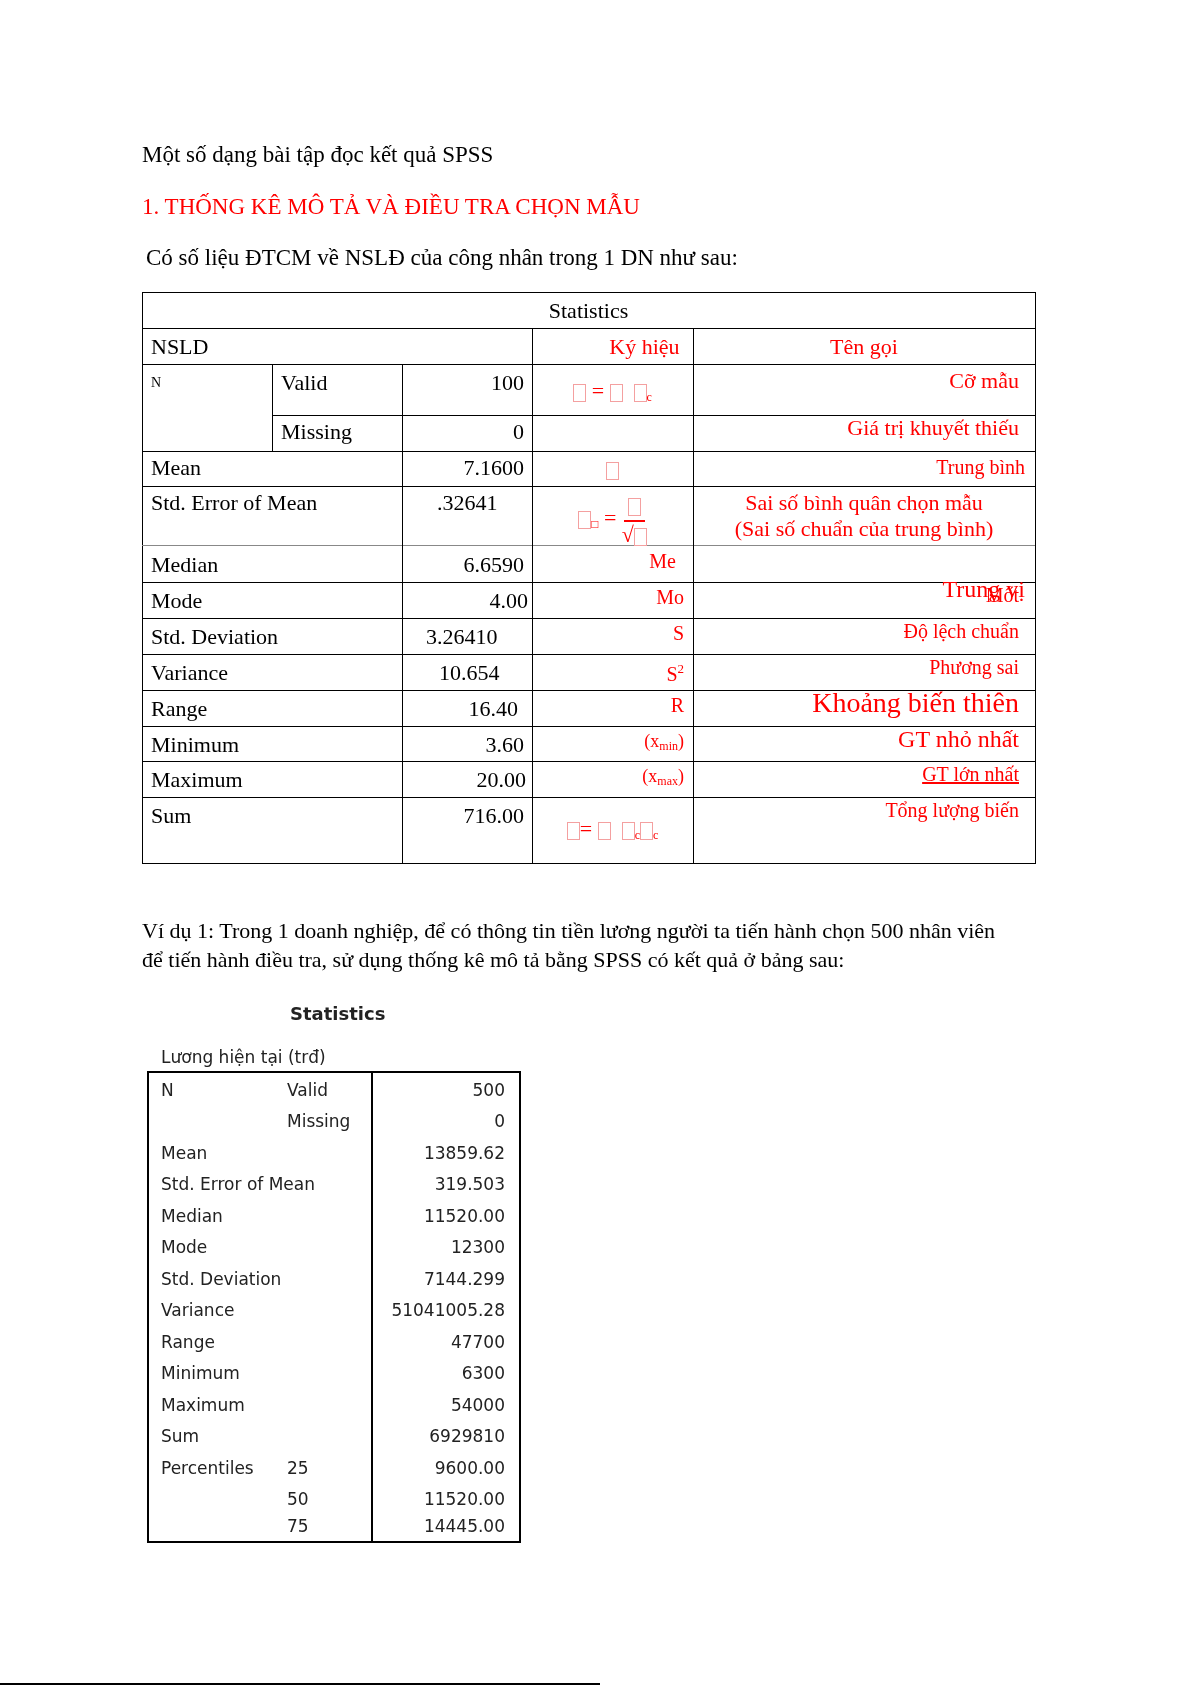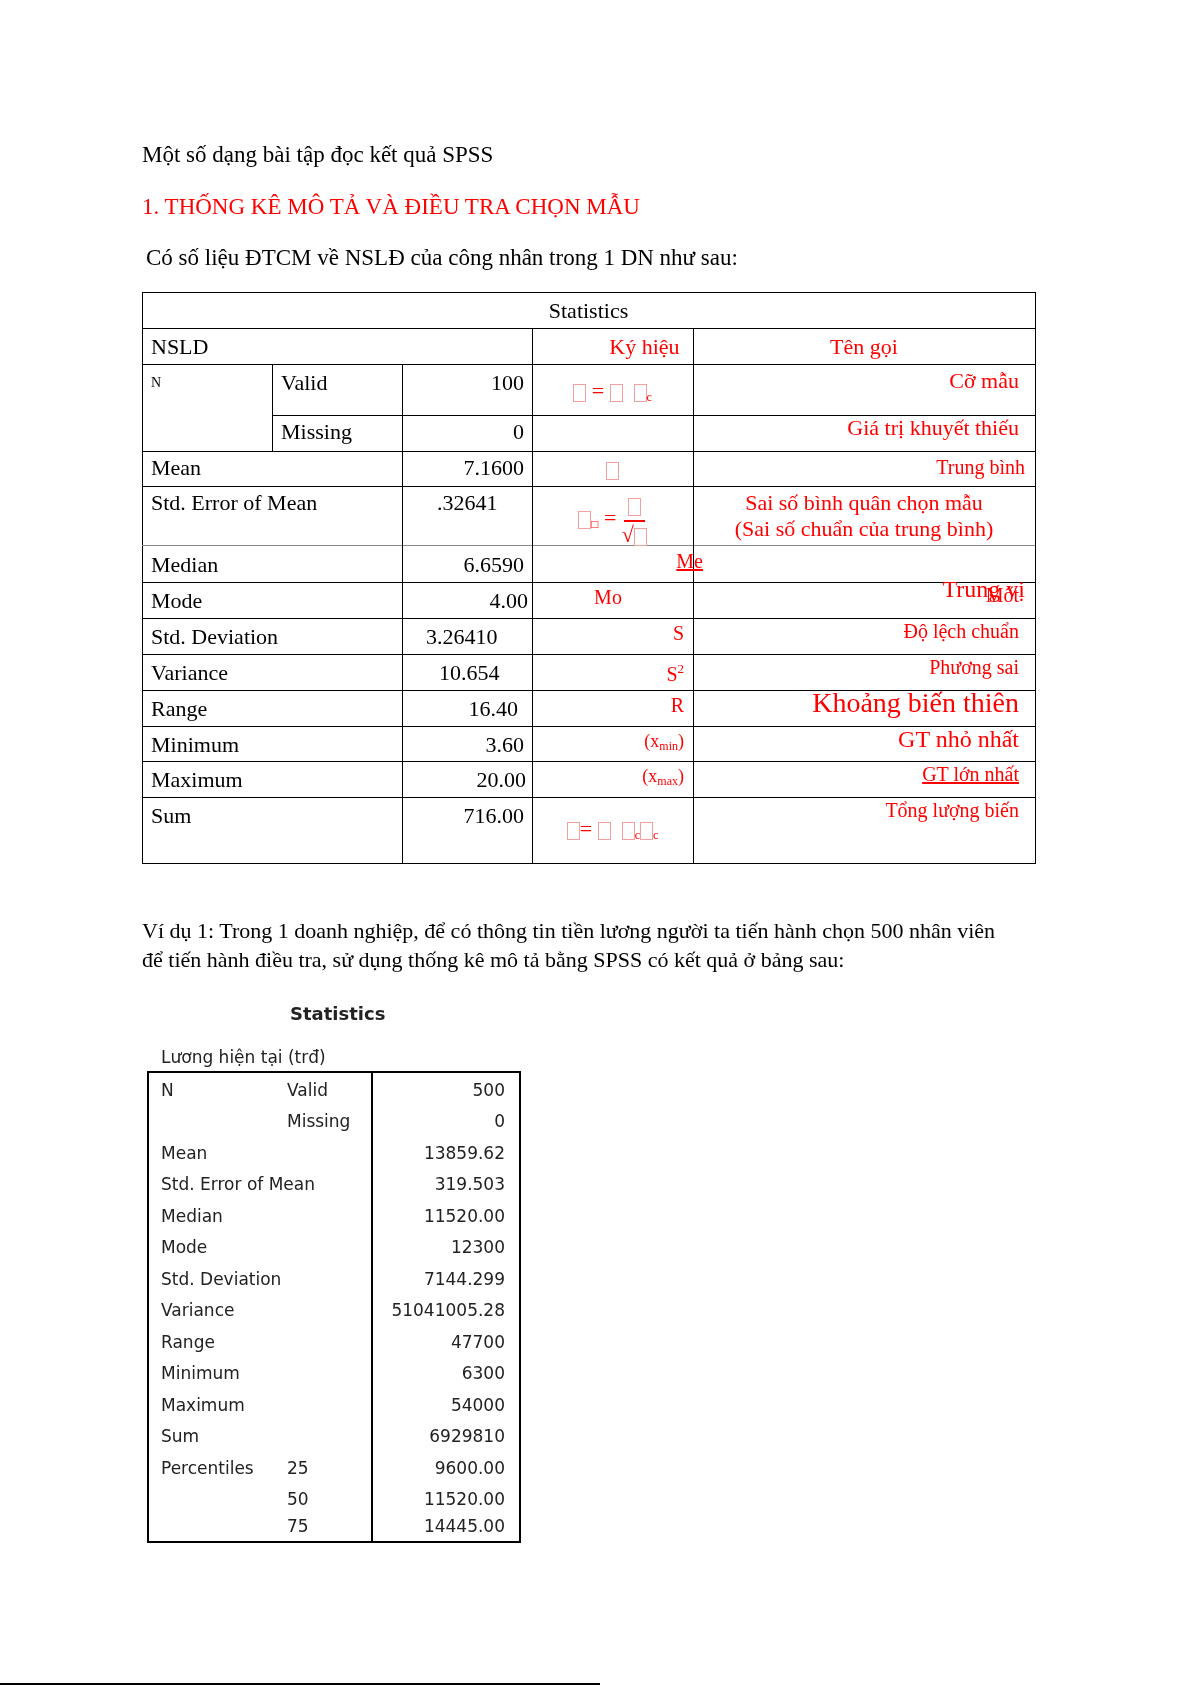--- a/index.html
+++ b/index.html
@@ -97,26 +97,26 @@
     <span class="frac">
       <span class="num"><span class="tofu"></span></span>
       <span>√<span class="tofu"></span></span>
     </span>
   </div>
   <div class="cell c red" style="left:551px;width:342px;top:198px;">Sai số bình quân chọn mẫu</div>
   <div class="cell c red" style="left:551px;width:342px;top:224px;">(Sai số chuẩn của trung bình)</div>
 
   <div class="cell" style="left:9px;top:260px;">Median</div>
   <div class="cell r" style="left:260px;width:122px;top:260px;">6.6590</div>
-  <div class="cell r red" style="left:409px;width:152px;top:256px;font-size:20px;text-decoration:underline;">Me</div>
+  <div class="cell r red" style="left:382px;width:152px;top:256px;font-size:20px;">Me</div>
   <div class="cell r red" style="left:551px;width:332px;top:254px;font-size:24px;margin-top:30px;">Trung vị</div>
 
   <div class="cell" style="left:9px;top:296px;">Mode</div>
   <div class="cell r" style="left:260px;width:126px;top:296px;">4.00</div>
-  <div class="cell r red" style="left:390px;width:152px;top:292px;font-size:20px;text-align:center;">Mo</div>
+  <div class="cell r red" style="left:390px;width:152px;top:292px;font-size:20px;">Mo</div>
   <div class="cell r red" style="left:551px;width:326px;top:290px;font-size:20px;">Mốt</div>
 
   <div class="cell" style="left:9px;top:332px;">Std. Deviation</div>
   <div class="cell" style="left:284px;top:332px;">3.26410</div>
   <div class="cell r red" style="left:390px;width:152px;top:328px;font-size:20px;">S</div>
   <div class="cell r red" style="left:551px;width:326px;top:326px;font-size:20px;">Độ lệch chuẩn</div>
 
   <div class="cell" style="left:9px;top:368px;">Variance</div>
   <div class="cell" style="left:297px;top:368px;">10.654</div>
   <div class="cell r red" style="left:390px;width:152px;top:364px;font-size:20px;"><span>S</span><sup style="font-size:13px;">2</sup></div>

